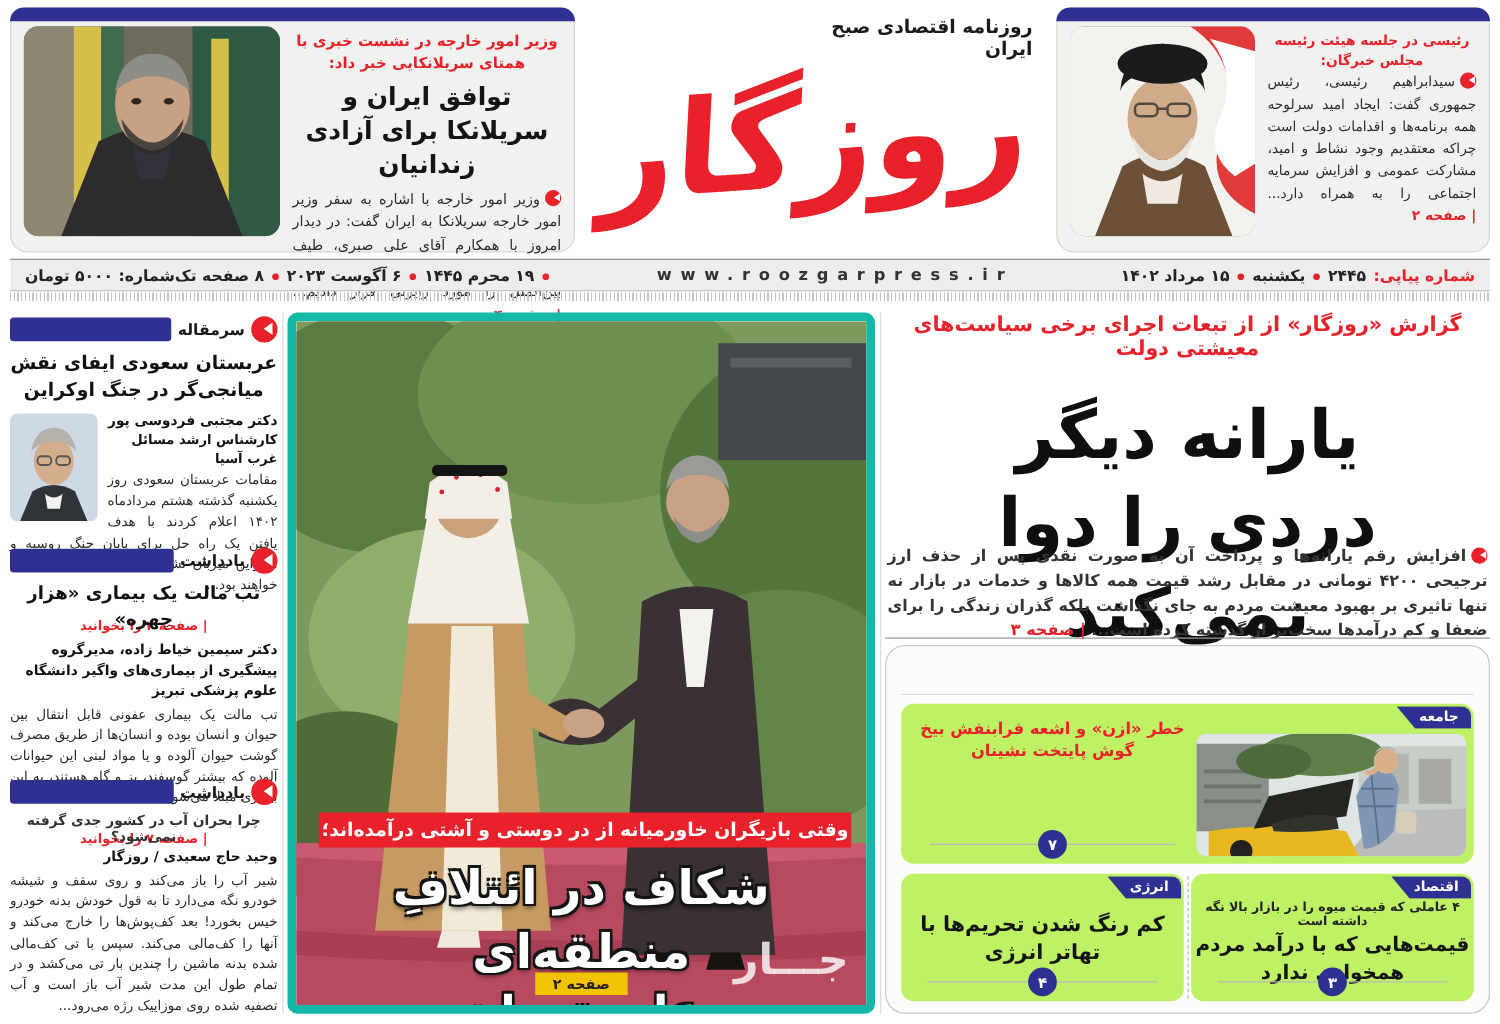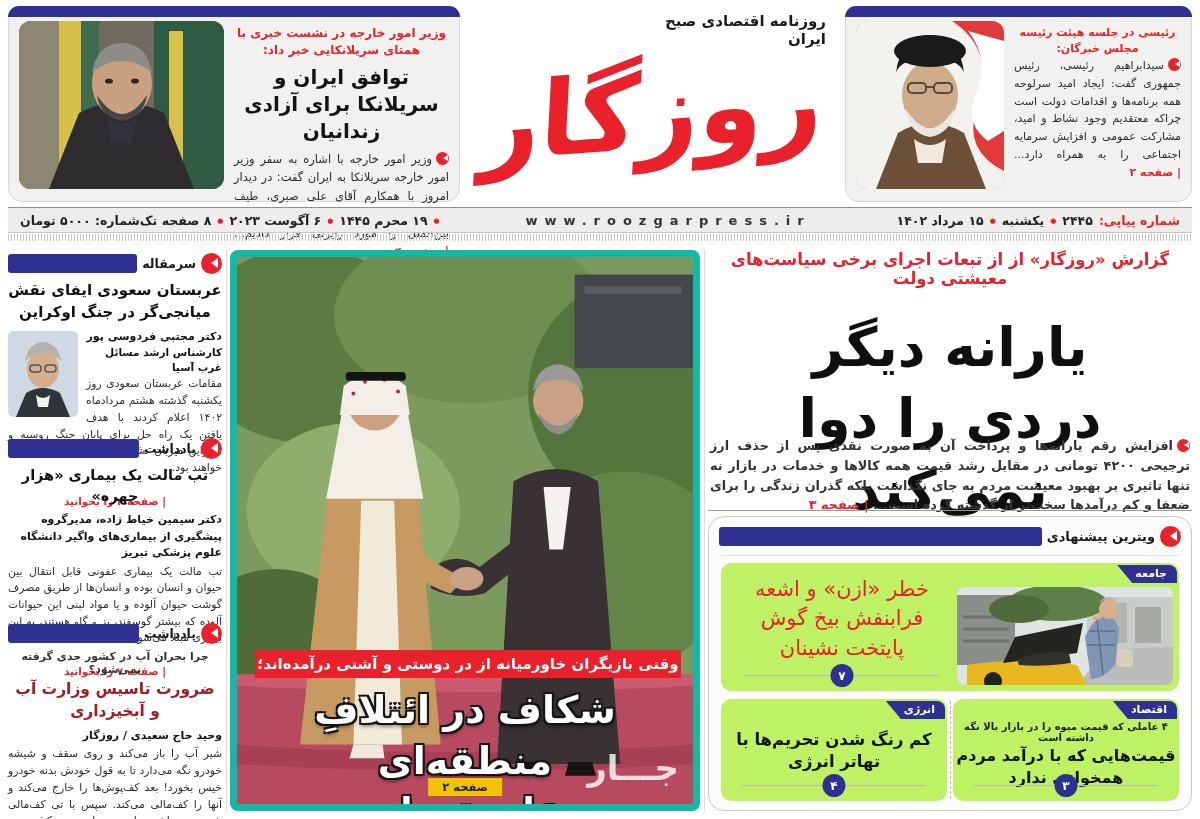--- a/index.html
+++ b/index.html
@@ -84,21 +84,21 @@
   .vcard{position:absolute;background:#bef264;border-radius:10px;}
   .vc-top{left:12px;right:12px;top:46px;height:128px;}
   .vc-energy{left:12px;width:226px;top:182px;height:102px;}
   .vc-econ{right:12px;width:226px;top:182px;height:102px;}
   .vdash{position:absolute;top:184px;height:98px;left:241px;border-left:1px dashed #b9b9b5;}
   .vtag{position:absolute;top:2px;right:2px;background:#2e3192;color:#fff;font-size:11px;font-weight:bold;padding:2px 10px 3px 18px;
         clip-path:polygon(0 0,100% 0,100% 100%,15px 100%);border-radius:0 8px 0 0;}
   .vphoto{position:absolute;top:24px;right:6px;width:216px;height:98px;border-radius:8px;overflow:hidden;background:#cfd2cd;}
   .vphoto svg{display:block;width:100%;height:100%;}
   .vc-top .vtxt{position:absolute;left:10px;top:12px;width:222px;}
-  .vhl-red{color:#e8212a;font-size:21px;line-height:1.4;font-weight:normal;text-align:center;}
+  .vhl-red{color:#e8212a;font-size:13px;line-height:1.4;font-weight:bold;text-align:center;}
   .vhl{color:#141414;font-size:16.5px;line-height:1.35;font-weight:bold;text-align:center;}
   .vkick{color:#222;font-size:10px;font-weight:bold;text-align:center;margin:22px 0 2px;}
   .vc-energy .vhl{margin-top:30px;}
   .pgwrap{position:absolute;bottom:3px;left:8px;right:8px;height:24px;}
   .vc-top .pgwrap{left:10px;right:auto;width:222px;}
   .pgline{position:absolute;top:11px;left:6%;right:6%;height:1px;background:#b9b9b5;}
   .pgc{position:absolute;left:50%;top:0;transform:translateX(-50%);width:23px;height:23px;border-radius:50%;background:#2e3192;color:#fff;
        font-size:12px;font-weight:bold;display:flex;align-items:center;justify-content:center;}
 </style>
 </head>
@@ -222,21 +222,20 @@
       <div class="readlink">| صفحه ۷ را بخوانید</div>
     </section>
 
     <section class="col-sec" style="top:372px;">
       <div class="sec-head">
         <span class="sec-ico"></span>
         <span class="sec-label">یادداشت</span>
         <span class="sec-bar"></span>
       </div>
       <div class="sec-kicker">چرا بحران آب در کشور جدی گرفته نمی‌شود؟</div>
-      <h3 class="sec-hl darkred">ضرورت تاسیس وزارت آب و آبخیزداری</h3>
       <div class="sec-author">وحید حاج سعیدی / روزگار</div>
       <p class="sec-body">شیر آب را باز می‌کند و روی سقف و شیشه خودرو نگه می‌دارد تا به قول خودش بدنه خودرو خیس بخورد! بعد کف‌پوش‌ها را خارج می‌کند و آنها را کف‌مالی می‌کند. سپس با تی کف‌مالی شده بدنه ماشین را چندین بار تی می‌کشد و در تمام طول این مدت شیر آب باز است و آب تصفیه شده روی موزاییک رژه می‌رود...</p>
 
     </section>
   </div>
 
   <div class="mainphoto">
     <svg viewBox="0 0 470 561" preserveAspectRatio="none">
       <rect width="470" height="561" fill="#7c9a5d"></rect>
       <ellipse cx="70" cy="90" rx="120" ry="100" fill="#5c7b42"></ellipse>
@@ -284,25 +283,20 @@
   <div class="rightcol">
     <div class="lead-kicker">گزارش «روزگار» از از تبعات اجرای برخی سیاست‌های معیشتی دولت</div>
     <h1 class="lead-hl">
       <span>یارانه دیگر</span>
       <span>دردی را دوا نمی‌کند</span>
     </h1>
     <p class="lead-body"><span class="mark"></span><span>افزایش رقم یارانه‌ها و پرداخت آن به صورت نقدی پس از حذف ارز ترجیحی ۴۲۰۰ تومانی در مقابل رشد قیمت همه کالاها و خدمات در بازار نه تنها تاثیری بر بهبود معیشت مردم به جای نگذاشت بلکه گذران زندگی را برای ضعفا و کم درآمدها سخت‌تر از گذشته کرده است...</span> <span class="pageref">| صفحه ۳</span></p>
     <div class="lead-divider"></div>
 
     <section class="vitrine">
-      <div class="v-head">
-        <span class="sec-ico"></span>
-        <span class="v-label">ویترین پیشنهادی</span>
-        <span class="sec-bar"></span>
-      </div>
       <div class="v-rule"></div>
 
       <div class="vcard vc-top">
         <span class="vtag">جامعه</span>
         <div class="vphoto">
           <svg viewBox="0 0 216 98" preserveAspectRatio="none">
             <rect width="216" height="98" fill="#dfe5e2"></rect>
             <rect x="130" y="10" width="86" height="60" fill="#c9cdc7"></rect>
             <rect x="150" y="16" width="20" height="40" fill="#b2b6af"></rect>
             <rect x="178" y="20" width="26" height="36" fill="#a7aba4"></rect>

